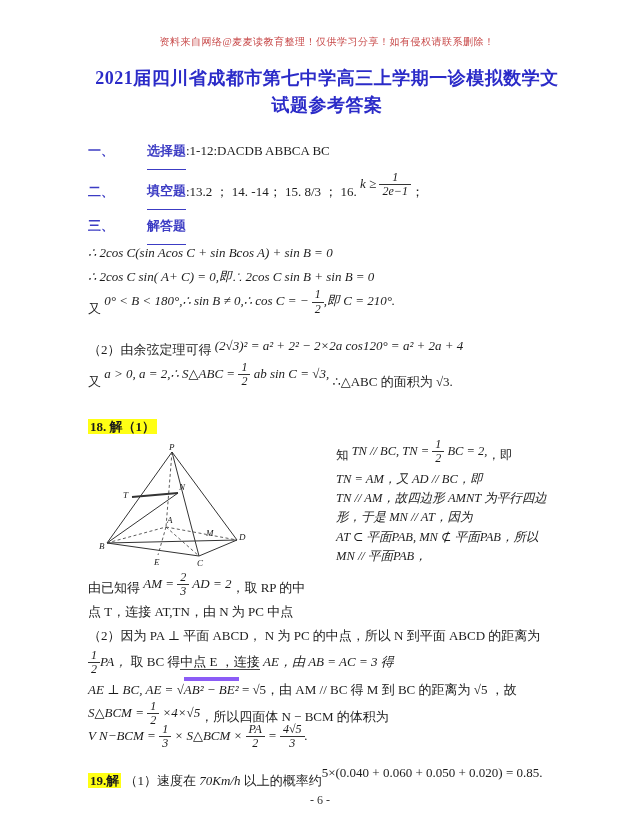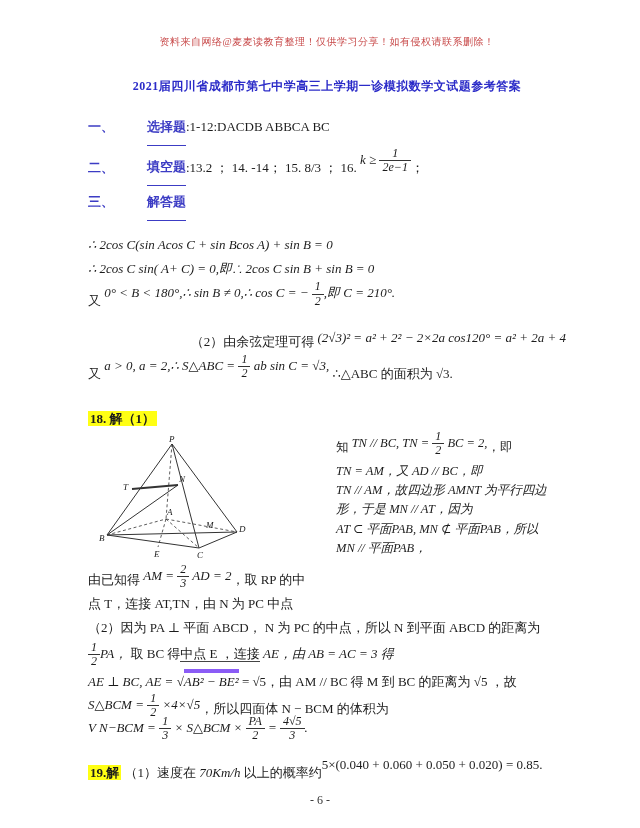--- a/index.html
+++ b/index.html
@@ -3,34 +3,34 @@
 <meta charset="utf-8">
 <style>
   html,body{margin:0;padding:0;background:#e9e9e9;}
   .page{
     width:640px;height:828px;background:#ffffff;position:relative;overflow:hidden;
     font-family:"Liberation Serif","DejaVu Serif",serif;color:#1c1c1c;
     box-shadow:0 0 4px rgba(0,0,0,.25);margin:0 auto;
   }
   .content{padding:34px 74px 0 88px;font-size:13px;line-height:1.5;}
   .notice{text-align:center;color:#c84a4a;font-size:10px;letter-spacing:.5px;}
-  .doc-title{text-align:center;color:#2b2bc8;font-weight:bold;font-size:12px;margin-top:28px;letter-spacing:.5px;}
+  .doc-title{text-align:center;color:#2b2bc8;font-weight:bold;font-size:18px;margin-top:16px;letter-spacing:.5px;}
   .sec{margin-top:22px;}
   .sec-label{color:#3c3cc4;font-weight:bold;}
   .sec-name{color:#3c3cc4;font-weight:bold;border-bottom:1.5px solid #3c3cc4;padding-bottom:11px;margin-left:33px;}
   .math{font-style:italic;}
   .hl{background:#ffff14;font-weight:bold;padding:0 2px;}
   .frac{display:inline-block;vertical-align:middle;text-align:center;line-height:1.1;font-size:12px;font-style:italic;}
   .frac .fn{display:block;border-bottom:1px solid #333;padding:0 3px;}
   .frac .fd{display:block;padding:0 3px;}
   .lift{display:inline-block;position:relative;top:-8px;}
   .lift-sm{display:inline-block;position:relative;top:-4px;}
   .rd{border-top:4px solid #8b5cf6;padding-top:1px;}
   .uln{border-bottom:1px solid #444;}
-  .line{margin-top:24px;}
+  .line{margin-top:8px;}
   .tight{margin-top:4px;}
   .fig-row{display:flex;margin-top:6px;}
   .fig-box{width:190px;flex:0 0 190px;padding-left:6px;}
   .right-col{width:242px;font-size:12.5px;line-height:1.55;margin-left:52px;}
   .below-left{max-width:330px;margin-top:2px;}
   .footer{position:absolute;bottom:20px;left:0;width:100%;text-align:center;font-size:12px;color:#333;}
   svg .lbl{font-size:9px;font-style:italic;fill:#222;font-family:"Liberation Serif",serif;}
   svg line,svg path{stroke:#333;stroke-width:1;fill:none;}
   svg .dash{stroke-dasharray:3 2.5;stroke-width:.8;}
   svg .bold{stroke-width:1.8;}
@@ -57,21 +57,21 @@
     <div class="sec" style="margin-top:10px;">
       <span class="sec-label">三、</span><span class="sec-name">解答题</span>
     </div>
 
     <div class="line math">∴ 2cos C(sin Acos C + sin Bcos A) + sin B = 0</div>
     <div class="line tight math">∴ 2cos C sin( A+ C) = 0,即∴ 2cos C sin B + sin B = 0</div>
     <div class="line" style="margin-top:10px;">
       <span>又</span>
       <span class="lift"><span class="math">0° &lt; B &lt; 180°,∴ sin B ≠ 0,∴ cos C = − </span><span class="frac"><span class="fn">1</span><span class="fd">2</span></span><span class="math">,即 C = 210°.</span></span>
     </div>
-    <div class="line" style="margin-top:16px;text-align:right;">
+    <div class="line" style="margin-top:16px;">
       <span>（2）由余弦定理可得 </span><span class="math lift-sm">(2√3)² = a² + 2² − 2×2a cos120° = a² + 2a + 4</span>
     </div>
     <div class="line" style="margin-top:10px;">
       <span>又</span>
       <span class="lift"><span class="math">a &gt; 0, a = 2,∴ S△ABC = </span><span class="frac"><span class="fn">1</span><span class="fd">2</span></span><span class="math"> ab sin C = √3,</span></span>
       <span> ∴△ABC 的面积为 √3.</span>
     </div>
 
     <div class="line" style="margin-top:20px;">
       <span class="hl">18. 解（1）</span>

